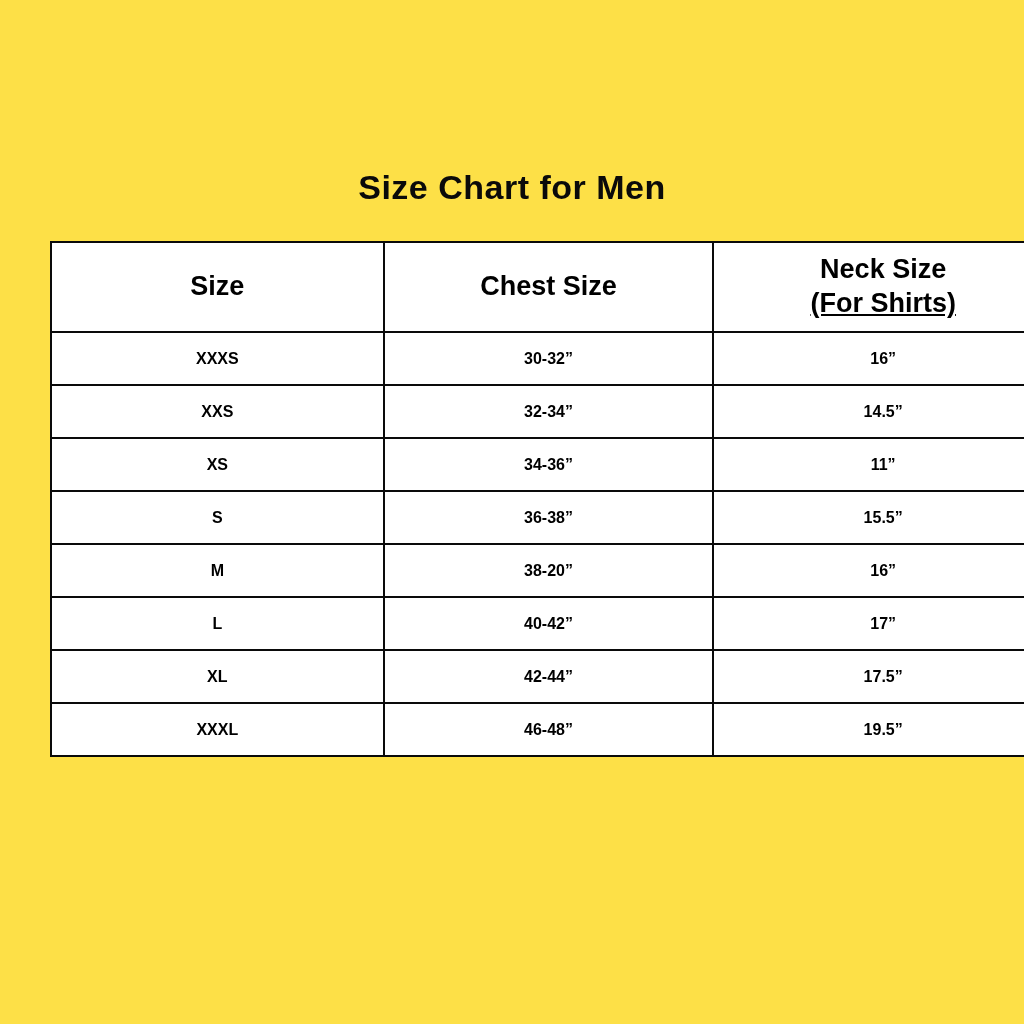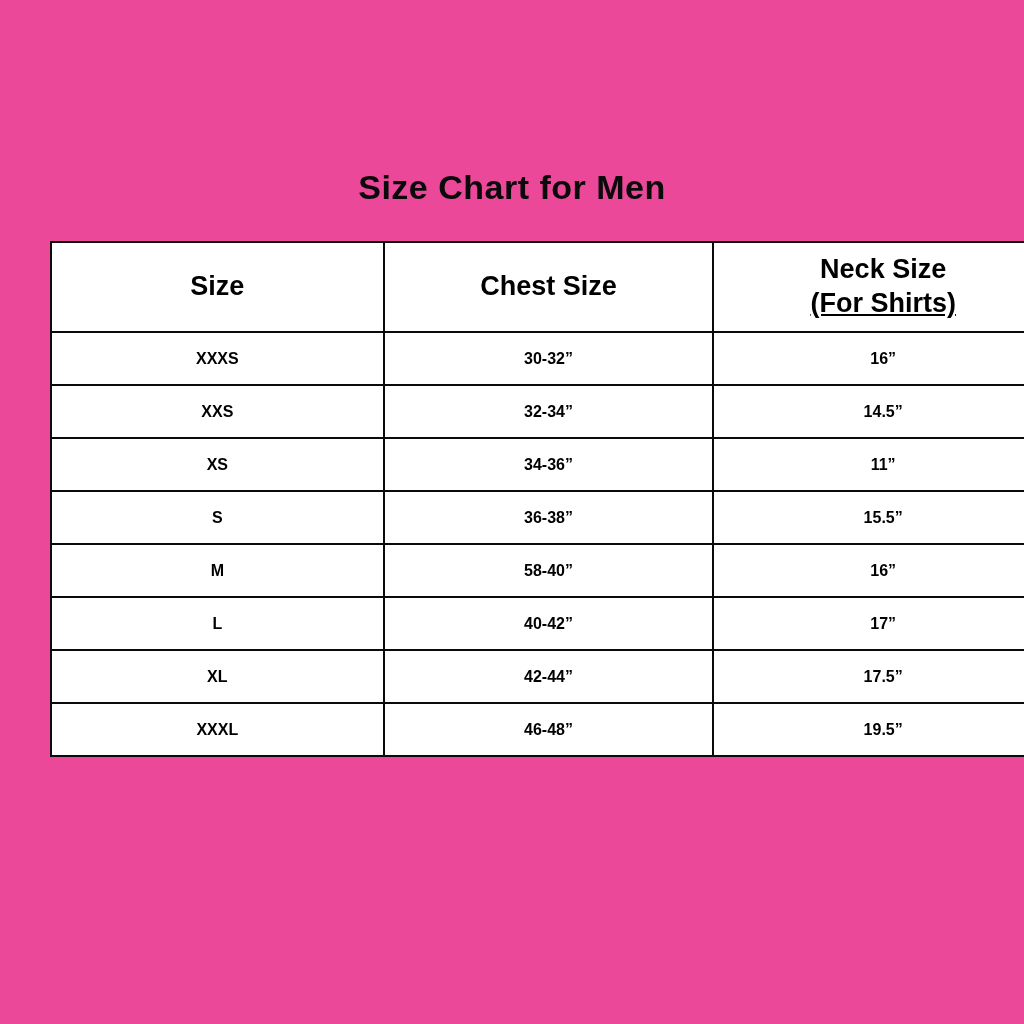--- a/index.html
+++ b/index.html
@@ -7,21 +7,21 @@
     width: 1024px;
     height: 1024px;
     background: #ffffff;
     font-family: "Liberation Sans", sans-serif;
     color: #000000;
   }
   .page {
     width: 1024px;
     height: 1024px;
     position: relative;
-    background: #ec4899;
+    background: #fde047;
   }
   .title {
     position: absolute;
     top: 168px;
     left: 0;
     width: 100%;
     text-align: center;
     font-size: 34px;
     font-weight: bold;
     letter-spacing: 0.5px;
@@ -103,21 +103,21 @@
           <td>34-36”</td>
           <td>11”</td>
         </tr>
         <tr>
           <td>S</td>
           <td>36-38”</td>
           <td>15.5”</td>
         </tr>
         <tr>
           <td>M</td>
-          <td>58-40”</td>
+          <td>38-20”</td>
           <td>16”</td>
         </tr>
         <tr>
           <td>L</td>
           <td>40-42”</td>
           <td>17”</td>
         </tr>
         <tr>
           <td>XL</td>
           <td>42-44”</td>

